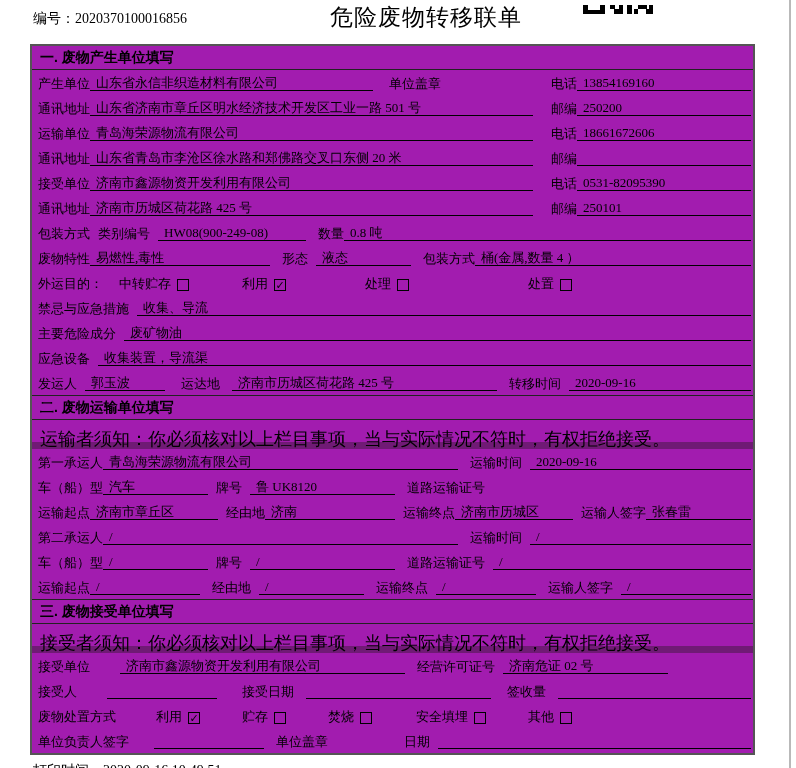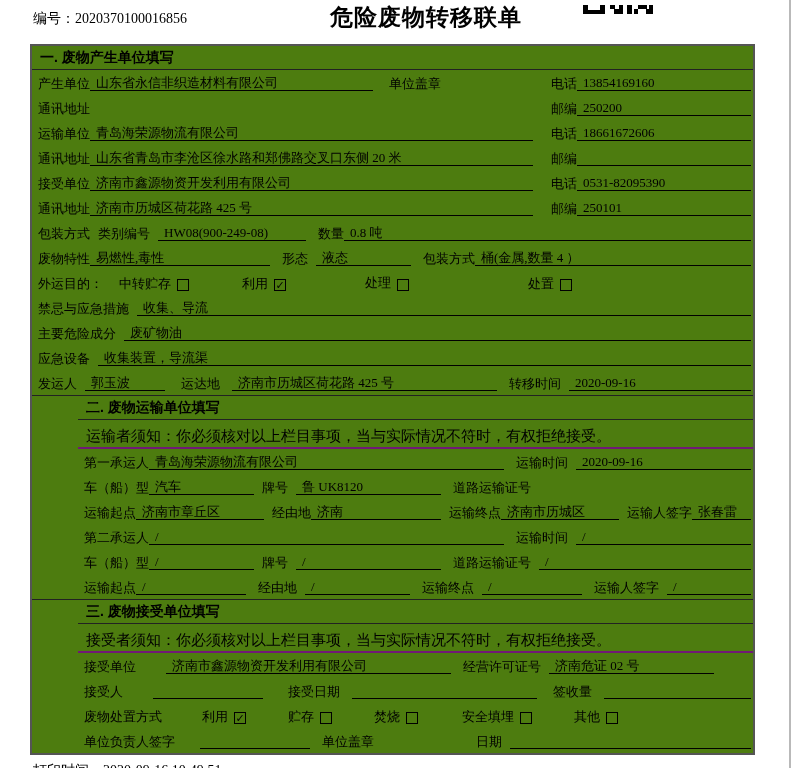--- a/index.html
+++ b/index.html
@@ -7,50 +7,50 @@
   body {
     width:796px; height:768px; overflow:hidden; position:relative;
     font-family:"Liberation Serif","DejaVu Serif",serif;
     color:#000;
   }
   .page-edge { position:absolute; right:5px; top:0; width:2px; height:768px; background:#b9b9b9; }
   .qr-frag { position:absolute; left:583px; top:0; width:70px; height:9px; }
   .hdr { position:relative; height:44px; }
   .serial { position:absolute; left:33px; top:10px; font-size:14px; white-space:nowrap; }
   .doc-title {
-    position:absolute; left:330px; top:2px; font-size:23px; font-weight:bold;
+    position:absolute; left:330px; top:2px; font-size:23px; font-weight:normal;
     font-family:"Liberation Sans","DejaVu Sans",sans-serif; letter-spacing:1px; white-space:nowrap;
   }
-  .form-table { margin-left:30px; width:725px; border:2px solid #555; background:#4d7c0f; }
+  .form-table { margin-left:30px; width:725px; border:2px solid #555; background:#a21caf; }
   .sec-h {
     height:24px; padding:3px 0 0 8px; font-size:14px; font-weight:bold;
     font-family:"Liberation Sans","DejaVu Sans",sans-serif;
     border-bottom:1px solid #222;
   }
-  .sec2, .sec3 { border-top:1px solid #222;padding-left:46px; }
-  .notice { height:29px; padding:7px 0 0 8px; font-size:15px; border-bottom:2px solid #701a75; white-space:nowrap; }
+  .sec2, .sec3 { border-top:1px solid #222; }
+  .notice { height:29px; padding:7px 0 0 8px; font-size:18px; border-bottom:7px solid #701a75; white-space:nowrap; }
   .row { display:flex; align-items:flex-end; height:25px; padding:0 2px 4px 6px; }
   .lbl { white-space:nowrap; font-size:13px; line-height:15px; flex:none; }
   .fld {
     border-bottom:1px solid #000; font-size:13px; line-height:15px;
     padding:0 4px 0 6px; white-space:nowrap; overflow:hidden; flex:none;
   }
   .grow { flex:1 1 auto;margin-top:20px; }
   .sp { flex:1 1 auto; }
   .opt { display:flex; align-items:flex-end; flex:none; }
   .cb {
     width:12px; height:12px; border:1px solid #000; margin-left:6px;
     font-size:11px; line-height:11px; text-align:center; flex:none;
     font-family:"DejaVu Sans",sans-serif;
   }
   .footer { margin:7px 0 0 33px; font-size:14px; white-space:nowrap; }
   .ml8{margin-left:8px;} .ml12{margin-left:12px;} .ml16{margin-left:16px;}
   .ml25{margin-left:25px;} .ml30{margin-left:30px;} .ml40{margin-left:40px;}
   .ml42{margin-left:42px;} .ml44{margin-left:44px;} .ml53{margin-left:53px;}
-  .ml79{margin-left:79px;font-family:Liberation Mono, monospace;} .ml119{margin-left:119px;} .ml130{margin-left:102px;}
+  .ml79{margin-left:79px;} .ml119{margin-left:119px;} .ml130{margin-left:76px;}
 </style>
 </head>
 <body>
 
 <div class="page-edge"></div>
 
 <div class="qr-frag">
   <svg width="70" height="9" viewBox="0 0 70 9" xmlns="http://www.w3.org/2000/svg">
     <g fill="#000">
       <rect x="0" y="0" width="5" height="5"></rect>
@@ -82,20 +82,21 @@
       <span class="lbl">产生单位</span>
       <span class="fld" style="width:283px">山东省永信非织造材料有限公司</span>
       <span class="lbl ml16">单位盖章</span>
       <span class="sp"></span>
       <span class="lbl">电话</span>
       <span class="fld" style="width:174px">13854169160</span>
     </div>
 
     <div class="row">
       <span class="lbl">通讯地址</span>
+      <span class="fld" style="width:443px">山东省济南市章丘区明水经济技术开发区工业一路 501 号</span>
       <span class="sp"></span>
       <span class="lbl">邮编</span>
       <span class="fld" style="width:174px">250200</span>
     </div>
 
     <div class="row">
       <span class="lbl">运输单位</span>
       <span class="fld" style="width:443px">青岛海荣源物流有限公司</span>
       <span class="sp"></span>
       <span class="lbl">电话</span>

